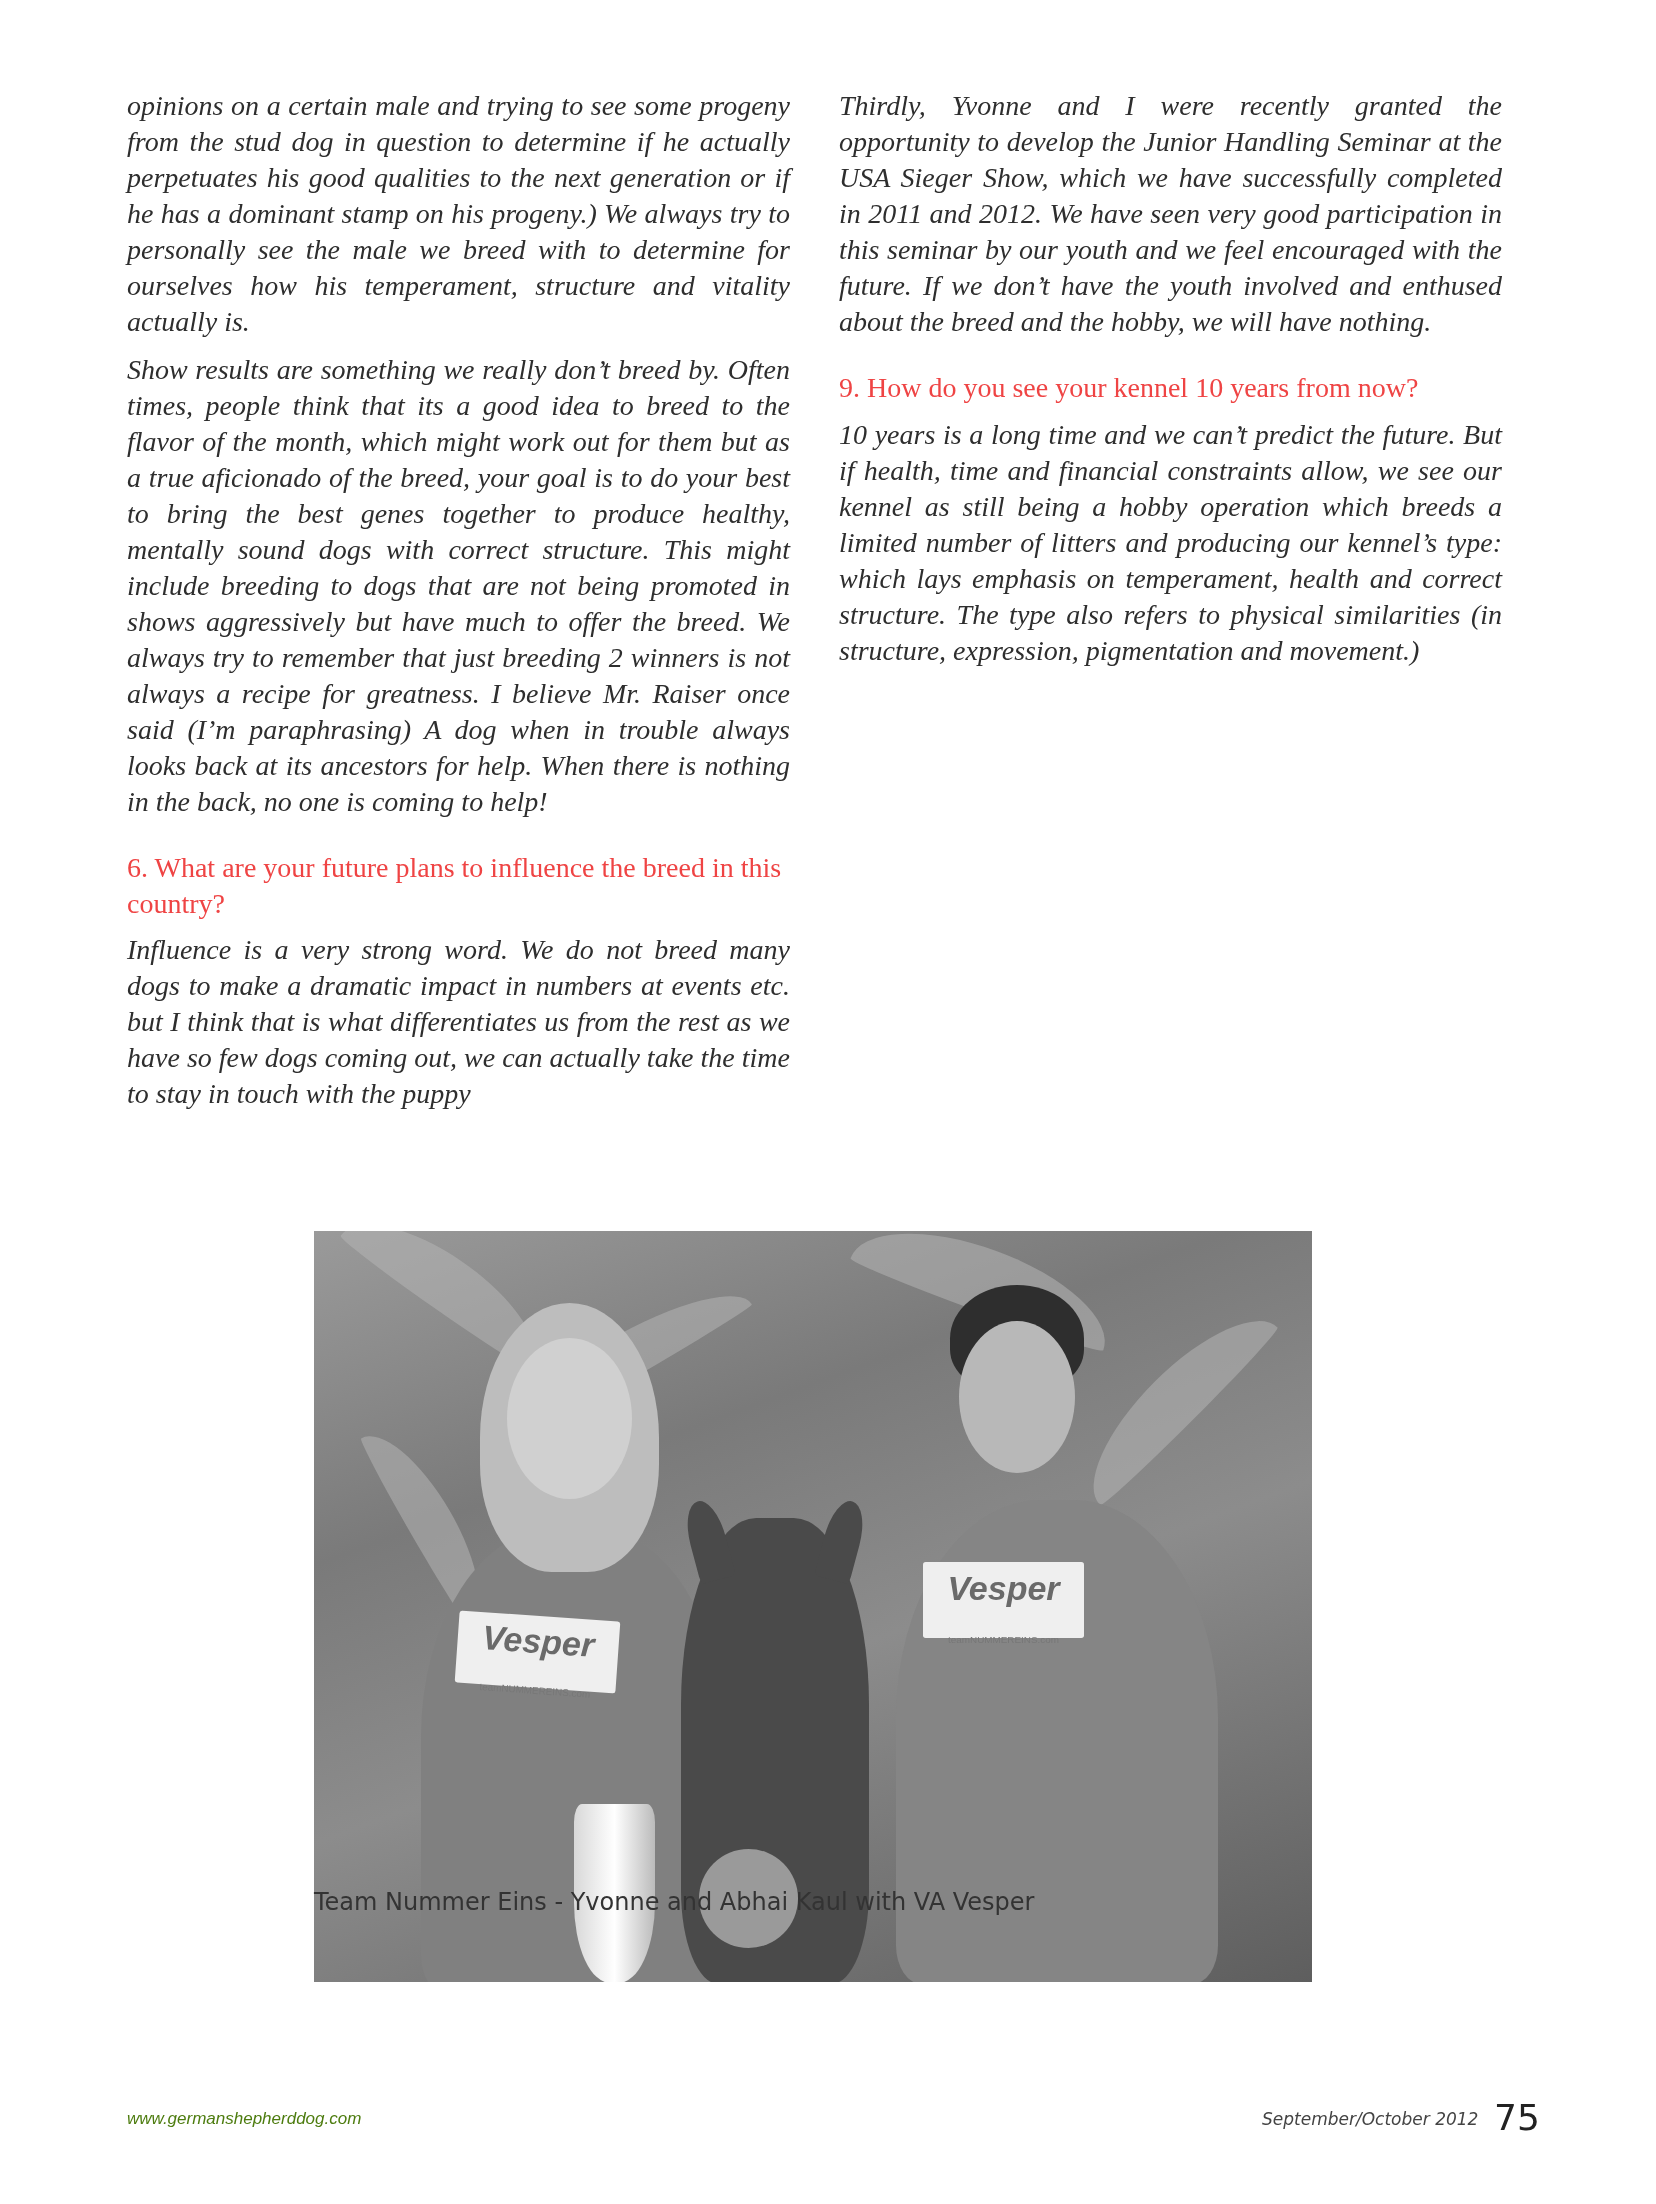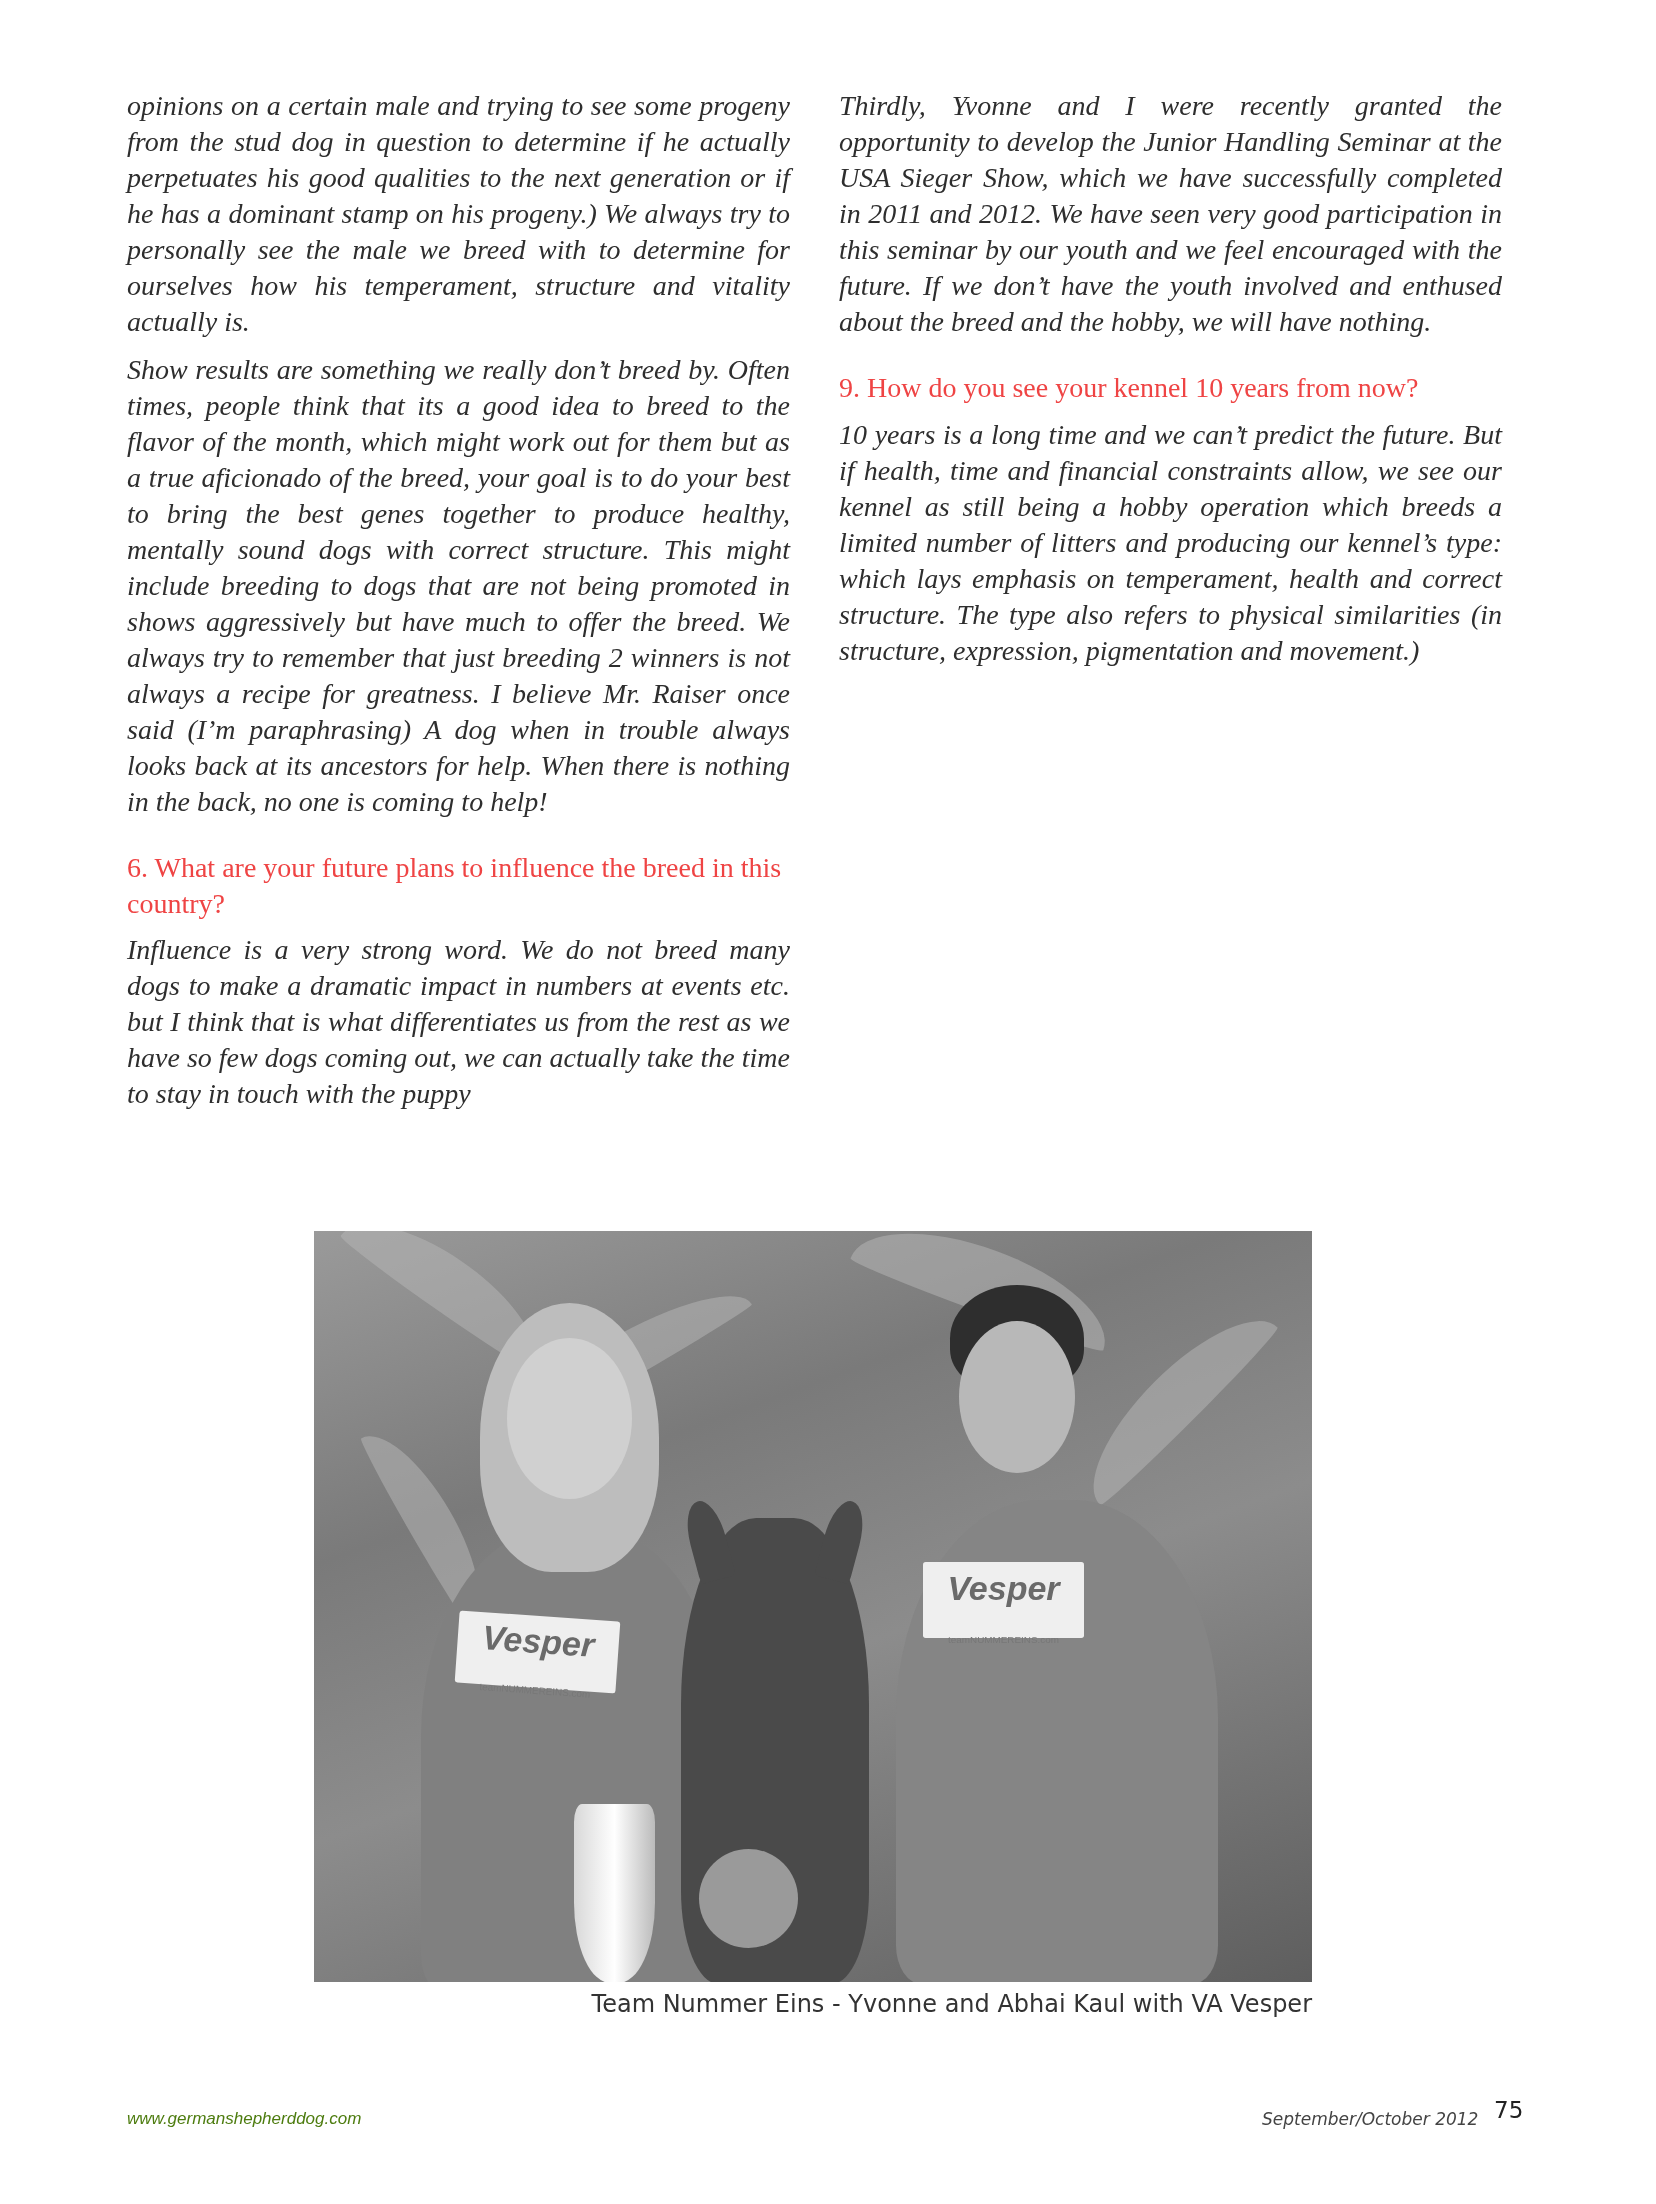--- a/index.html
+++ b/index.html
@@ -28,34 +28,34 @@
   .hair { position: absolute; border-radius: 50% 50% 40% 40%; }
   .shirt-logo {
     position: absolute; background: #efefef; border-radius: 2.7px;
     font-family: "Liberation Sans", sans-serif; font-weight: bold; font-style: italic;
     color: #6a6a6a; text-align: center;
   }
   .shirt-logo .sub { display: block; font-size: 9.9px; font-weight: normal; font-style: normal; color: #777; }
   .dog { position: absolute; background: #4a4a4a; border-radius: 40% 40% 20% 20%; }
   .trophy { position: absolute; background: linear-gradient(90deg,#d8d8d8,#ffffff,#bbbbbb); border-radius: 10% 10% 45% 45%; }
   .caption {
-    position: absolute; left: 314px; width: 998px; top: 1990px; text-align: right;
+    position: absolute; left: 314px; width: 998px; top: 1888px; text-align: left;
     font-family: "DejaVu Sans", sans-serif; font-size: 24px; color: #333;
   }
   .footer-url {
     position: absolute; left: 127px; top: 2109px;
     font-family: Liberation Sans, sans-serif; font-style: italic; font-size: 17px; color: #4d7c0f;
   }
   .footer-date {
     position: absolute; left: 1262px; top: 2109px;
     font-family: "DejaVu Sans", sans-serif; font-style: italic; font-size: 17px; color: #444;
   }
   .page-num {
     position: absolute; left: 1494px; top: 2097px;
-    font-family: "DejaVu Sans", sans-serif; font-size: 23px; color: #222;
+    font-family: "DejaVu Sans", sans-serif; font-size: 36px; color: #222;
   }
 </style>
 </head>
 <body>
 
 <div class="col col-left">
   <p>opinions on a certain male and trying to see some progeny from the stud dog in question to determine if he actually perpetuates his good qualities to the next generation or if he has a dominant stamp on his progeny.) We always try to personally see the male we breed with to determine for ourselves how his temperament, structure and vitality actually is.</p>
   <p>Show results are something we really don’t breed by. Often times, people think that its a good idea to breed to the flavor of the month, which might work out for them but as a true aficionado of the breed, your goal is to do your best to bring the best genes together to produce healthy, mentally sound dogs with correct structure. This might include breeding to dogs that are not being promoted in shows aggressively but have much to offer the breed. We always try to remember that just breeding 2 winners is not always a recipe for greatness. I believe Mr. Raiser once said (I’m paraphrasing) A dog when in trouble always looks back at its ancestors for help. When there is nothing in the back, no one is coming to help!</p>
   <h3>6. What are your future plans to influence the breed in this country?</h3>
   <p>Influence is a very strong word. We do not breed many dogs to make a dramatic impact in numbers at events etc. but I think that is what differentiates us from the rest as we have so few dogs coming out, we can actually take the time to stay in touch with the puppy</p>

